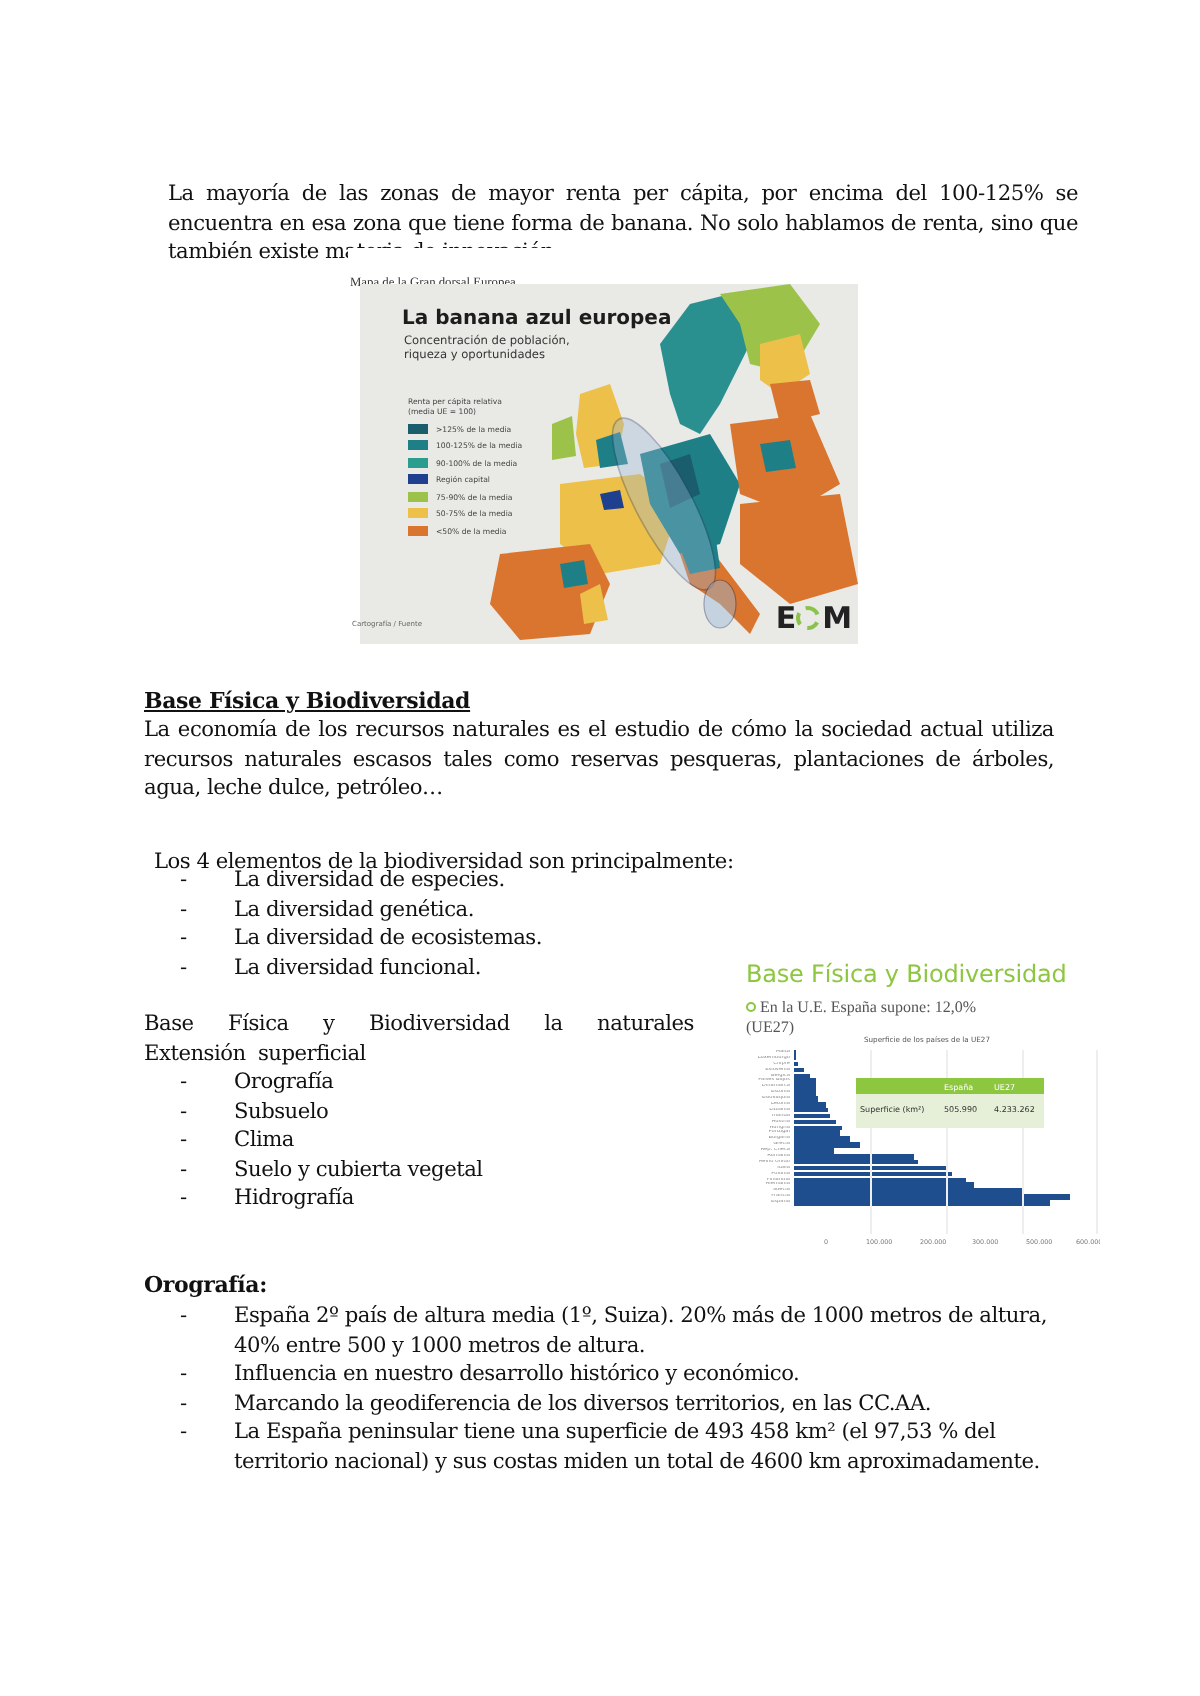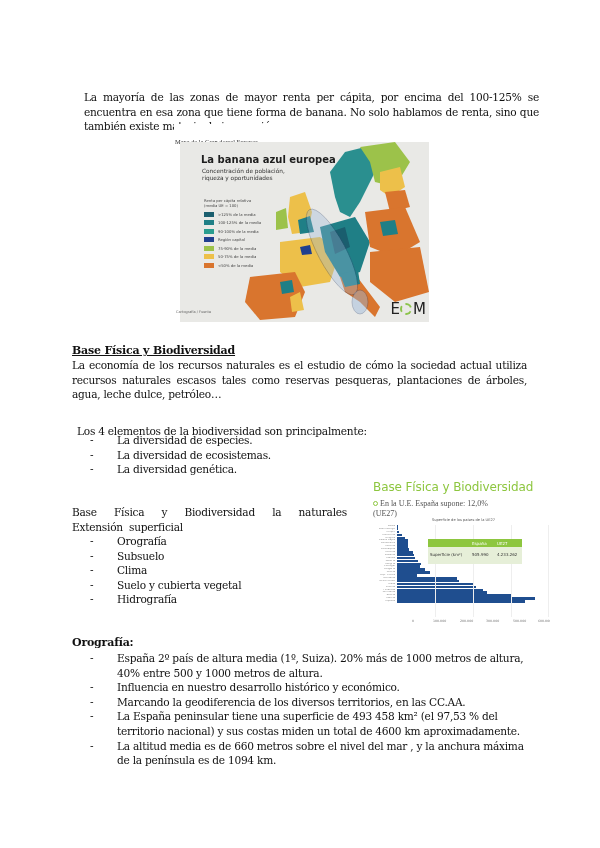--- a/index.html
+++ b/index.html
@@ -15,21 +15,21 @@
   
   .map { position:absolute; left:174px; top:124px; width:255px; height:198px; background:#fff; overflow:hidden; }
   .map-cap { position:absolute; left:1px; top:14px; font-family:Liberation Serif, serif; font-size:6.4px; color:#333; }
   .map-area { position:absolute; left:6px; top:18px; width:249px; height:180px; background:#e9e9e6; overflow:hidden; }
   .map-title { position:absolute; left:27px; top:30px; font-family:"DejaVu Sans", sans-serif; font-weight:bold; font-size:10px; color:#1d1d1d; z-index:3; }
   .map-sub { position:absolute; left:28px; top:44px; font-family:"DejaVu Sans", sans-serif; font-size:5.8px; line-height:7.2px; color:#333; z-index:3; width:90px; }
   .legend { position:absolute; left:30px; top:74px; z-index:3; font-family:"DejaVu Sans", sans-serif; font-size:3.8px; color:#444; }
   .legend .lh { margin-bottom:2px; width:50px; }
   .legend .row { display:flex; align-items:center; height:8.5px; }
   .legend .sw { width:10px; height:5px; margin-right:4px; }
-  .eom { position:absolute; right:4px; bottom:4px; font-family:"DejaVu Sans", sans-serif; font-weight:normal; font-size:15px; color:#222; letter-spacing:-1px; z-index:3; }
+  .eom { position:absolute; right:4px; bottom:4px; font-family:"DejaVu Sans", sans-serif; font-weight:bold; font-size:15px; color:#222; letter-spacing:-1px; z-index:3; }
   .eom .o { color:#fff; -webkit-text-stroke:0; display:inline-block; width:12px; height:12px; border:2.5px dashed #8bc34a; border-radius:50%; vertical-align:-1px; margin:0 1px; box-sizing:border-box; }
   .srcnote { position:absolute; left:2px; bottom:8px; font-family:"DejaVu Sans", sans-serif; font-size:3.5px; line-height:4.5px; color:#666; z-index:3; }
   
   .slide { position:absolute; left:366px; top:478px; width:184px; height:150px; background:#fff; overflow:hidden; }
   .slide-title { position:absolute; left:7px; top:2px; font-family:"DejaVu Sans", sans-serif; font-size:12px; color:#8dc63f; letter-spacing:-0.1px; white-space:nowrap; }
   .slide-bullet { position:absolute; left:7px; top:21px; font-family:Liberation Serif, serif; font-size:8px; line-height:10px; color:#555; width:120px; }
   .slide-bullet .dot { display:inline-block; width:5px; height:5px; border:1.2px solid #8dc63f; border-radius:50%; margin-right:2px; vertical-align:0; box-sizing:border-box; }
   .chart-sub { position:absolute; left:66px; top:40px; font-family:"DejaVu Sans", sans-serif; font-size:3.6px; color:#555; white-space:nowrap; }
   .chart { position:absolute; left:2px; top:47px; width:182px; height:103px; }
   .chart .labels { position:absolute; left:0; top:0; width:27px; }
@@ -124,22 +124,23 @@
     <div class="srcnote">Cartografía / Fuente</div>
     <div class="eom"><span>E</span><span class="o"></span><span>M</span></div>
   </div>
 
   <div class="h" style="top:344px;"><span class="u">Base Física y Biodiversidad</span></div>
   <p class="p" style="top:358px;margin:0;">La economía de los recursos naturales es el estudio de cómo la sociedad actual utiliza recursos naturales escasos tales como reservas pesqueras, plantaciones de árboles, agua, leche dulce, petróleo…</p>
 
   <p class="p" style="top:419px;margin:5px;">Los 4 elementos de la biodiversidad son principalmente:</p>
   <ul class="dash" style="left:90px;top:433px;">
     <li>La diversidad de especies.</li>
+    <li>La diversidad genética.</li>
     <li>La diversidad de ecosistemas.</li>
-    <li>La diversidad genética.</li>
+    <li>La diversidad funcional.</li>
   </ul>
 
   <p class="p" style="top:505px;width:275px;margin:0;word-spacing:3px;">Base Física y Biodiversidad la naturales Extensión superficial</p>
   <ul class="dash" style="left:90px;top:534px;">
     <li>Orografía</li>
     <li>Subsuelo</li>
     <li>Clima</li>
     <li>Suelo y cubierta vegetal</li>
     <li>Hidrografía</li>
   </ul>
@@ -231,16 +232,15 @@
       </div>
     </div>
   </div>
 
   <div class="h" style="top:636px;">Orografía:</div>
   <ul class="dash" style="left:90px;top:651px;width:438px;">
     <li>España 2º país de altura media (1º, Suiza).   20% más de 1000 metros de altura, 40% entre 500 y 1000 metros de altura.</li>
     <li>Influencia en nuestro desarrollo histórico y económico.</li>
     <li>Marcando la geodiferencia de los diversos territorios, en las CC.AA.</li>
     <li>La España peninsular tiene una superficie de 493 458 km² (el 97,53 % del territorio nacional) y sus costas miden un total de 4600 km aproximadamente.</li>
-    <li>La altitud media es de 660 metros sobre el nivel del mar , y la anchura máxima de la península es de 1094 km.</li>
   </ul>
 
 </div>
 
 </body></html>

